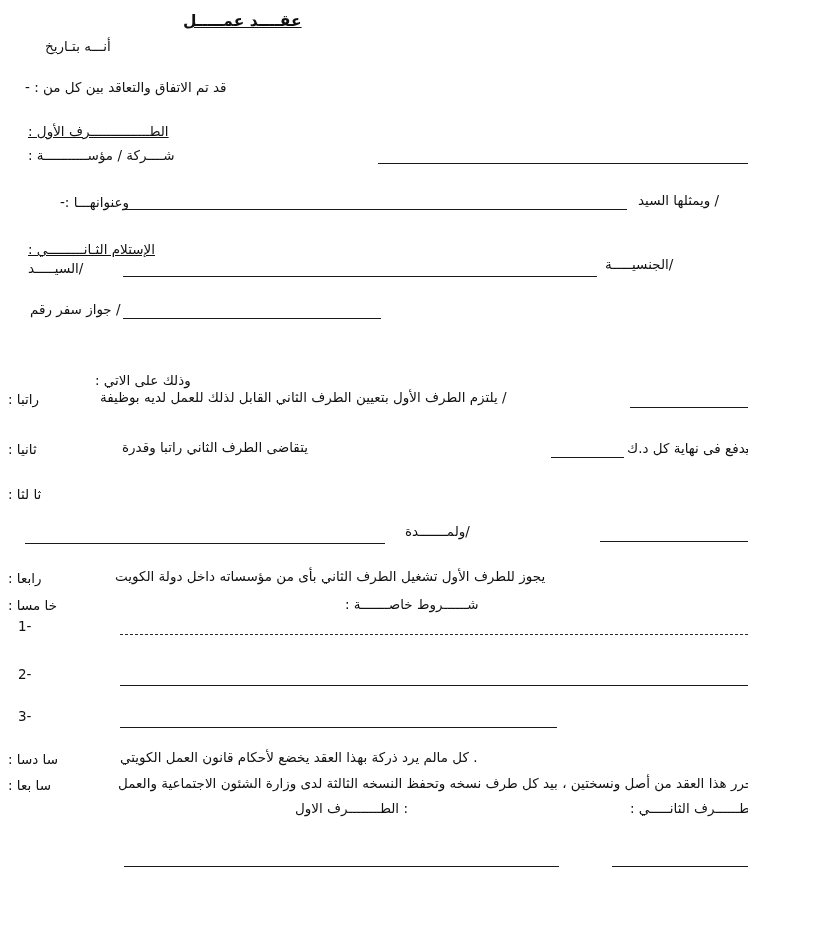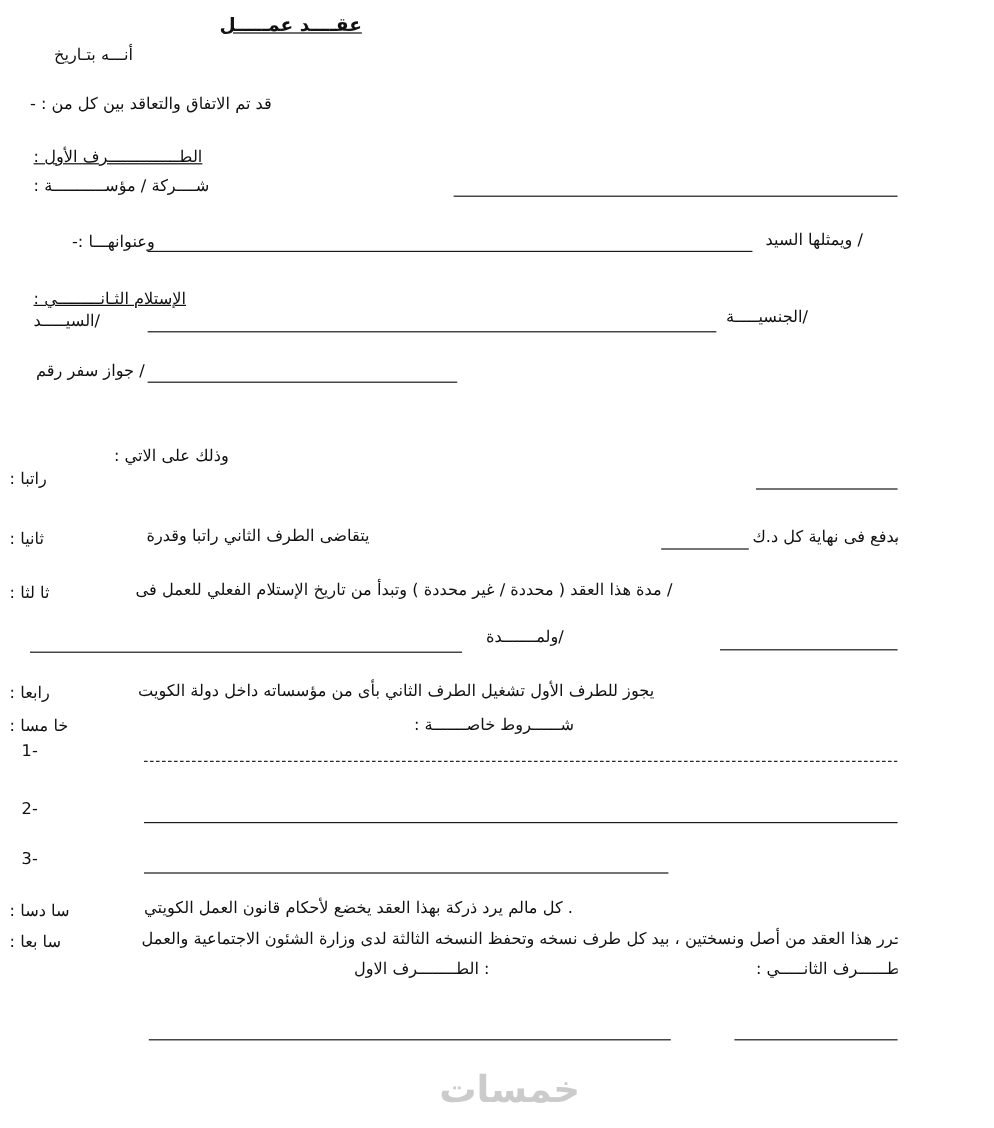--- a/index.html
+++ b/index.html
@@ -77,31 +77,31 @@
   <div class="rule" style="left:123px; top:276px; width:474px;"></div>
   <div class="t" style="left:605px; top:256px;">/الجنسيـــــة</div>
   <div class="dash" style="left:757px; top:268px; width:12px;"></div>
 
   <div class="t" style="left:30px; top:301px;">/ جواز سفر رقم</div>
   <div class="rule" style="left:123px; top:318px; width:258px;"></div>
 
   <div class="t" style="left:95px; top:372px;">وذلك على الاتي :</div>
 
   <div class="t" style="left:8px; top:391px;">راتبا :</div>
+  <div class="t" style="left:100px; top:389px;">/ يلتزم الطرف الأول بتعيين الطرف الثاني القابل لذلك للعمل لديه بوظيفة</div>
   <div class="rule" style="left:630px; top:407px; width:147px;"></div>
 
   <div class="t" style="left:8px; top:441px;">ثانيا :</div>
   <div class="t" style="left:122px; top:439px;">يتقاضى الطرف الثاني راتبا وقدرة</div>
   <div class="rule" style="left:551px; top:457px; width:73px;"></div>
   <div class="t" style="left:627px; top:440px;">: يدفع فى نهاية كل د.ك</div>
   <div class="dash" style="left:746px; top:449px; width:12px;"></div>
   <div class="dash" style="left:758px; top:456px; width:10px;"></div>
 
   <div class="t" style="left:8px; top:486px;">ثا لثا :</div>
-  <div class="t" style="left:113px; top:484px;">/ مدة هذا العقد ( محددة / غير محددة ) وتبدأ من تاريخ الإستلام الفعلي للعمل فى</div>
   <div class="dash" style="left:757px; top:495px; width:12px;"></div>
 
   <div class="rule" style="left:25px; top:543px; width:360px;"></div>
   <div class="t" style="left:405px; top:523px;">/ولمـــــــدة</div>
   <div class="rule" style="left:600px; top:541px; width:178px;"></div>
 
   <div class="t" style="left:8px; top:570px;">رابعا :</div>
   <div class="t" style="left:115px; top:568px;">يجوز للطرف الأول تشغيل الطرف الثاني بأى من مؤسساته داخل دولة الكويت</div>
 
   <div class="t" style="left:8px; top:597px;">خا مسا :</div>
@@ -121,15 +121,14 @@
 
   <div class="t" style="left:8px; top:777px;">سا بعا :</div>
   <div class="t" style="left:118px; top:775px;">. حرر هذا العقد من أصل ونسختين ، بيد كل طرف نسخه وتحفظ النسخه الثالثة لدى وزارة الشئون الاجتماعية والعمل</div>
 
   <div class="t" style="left:295px; top:800px;">: الطــــــــرف الاول</div>
   <div class="t" style="left:630px; top:800px;">الطــــــرف الثانـــــي :</div>
 
   <div class="rule" style="left:124px; top:866px; width:435px;"></div>
   <div class="rule" style="left:612px; top:866px; width:171px;"></div>
 
-  <div class="watermark" style="left:366px; top:890px;">خمسات</div>
 
 </div>
 
 </body></html>

